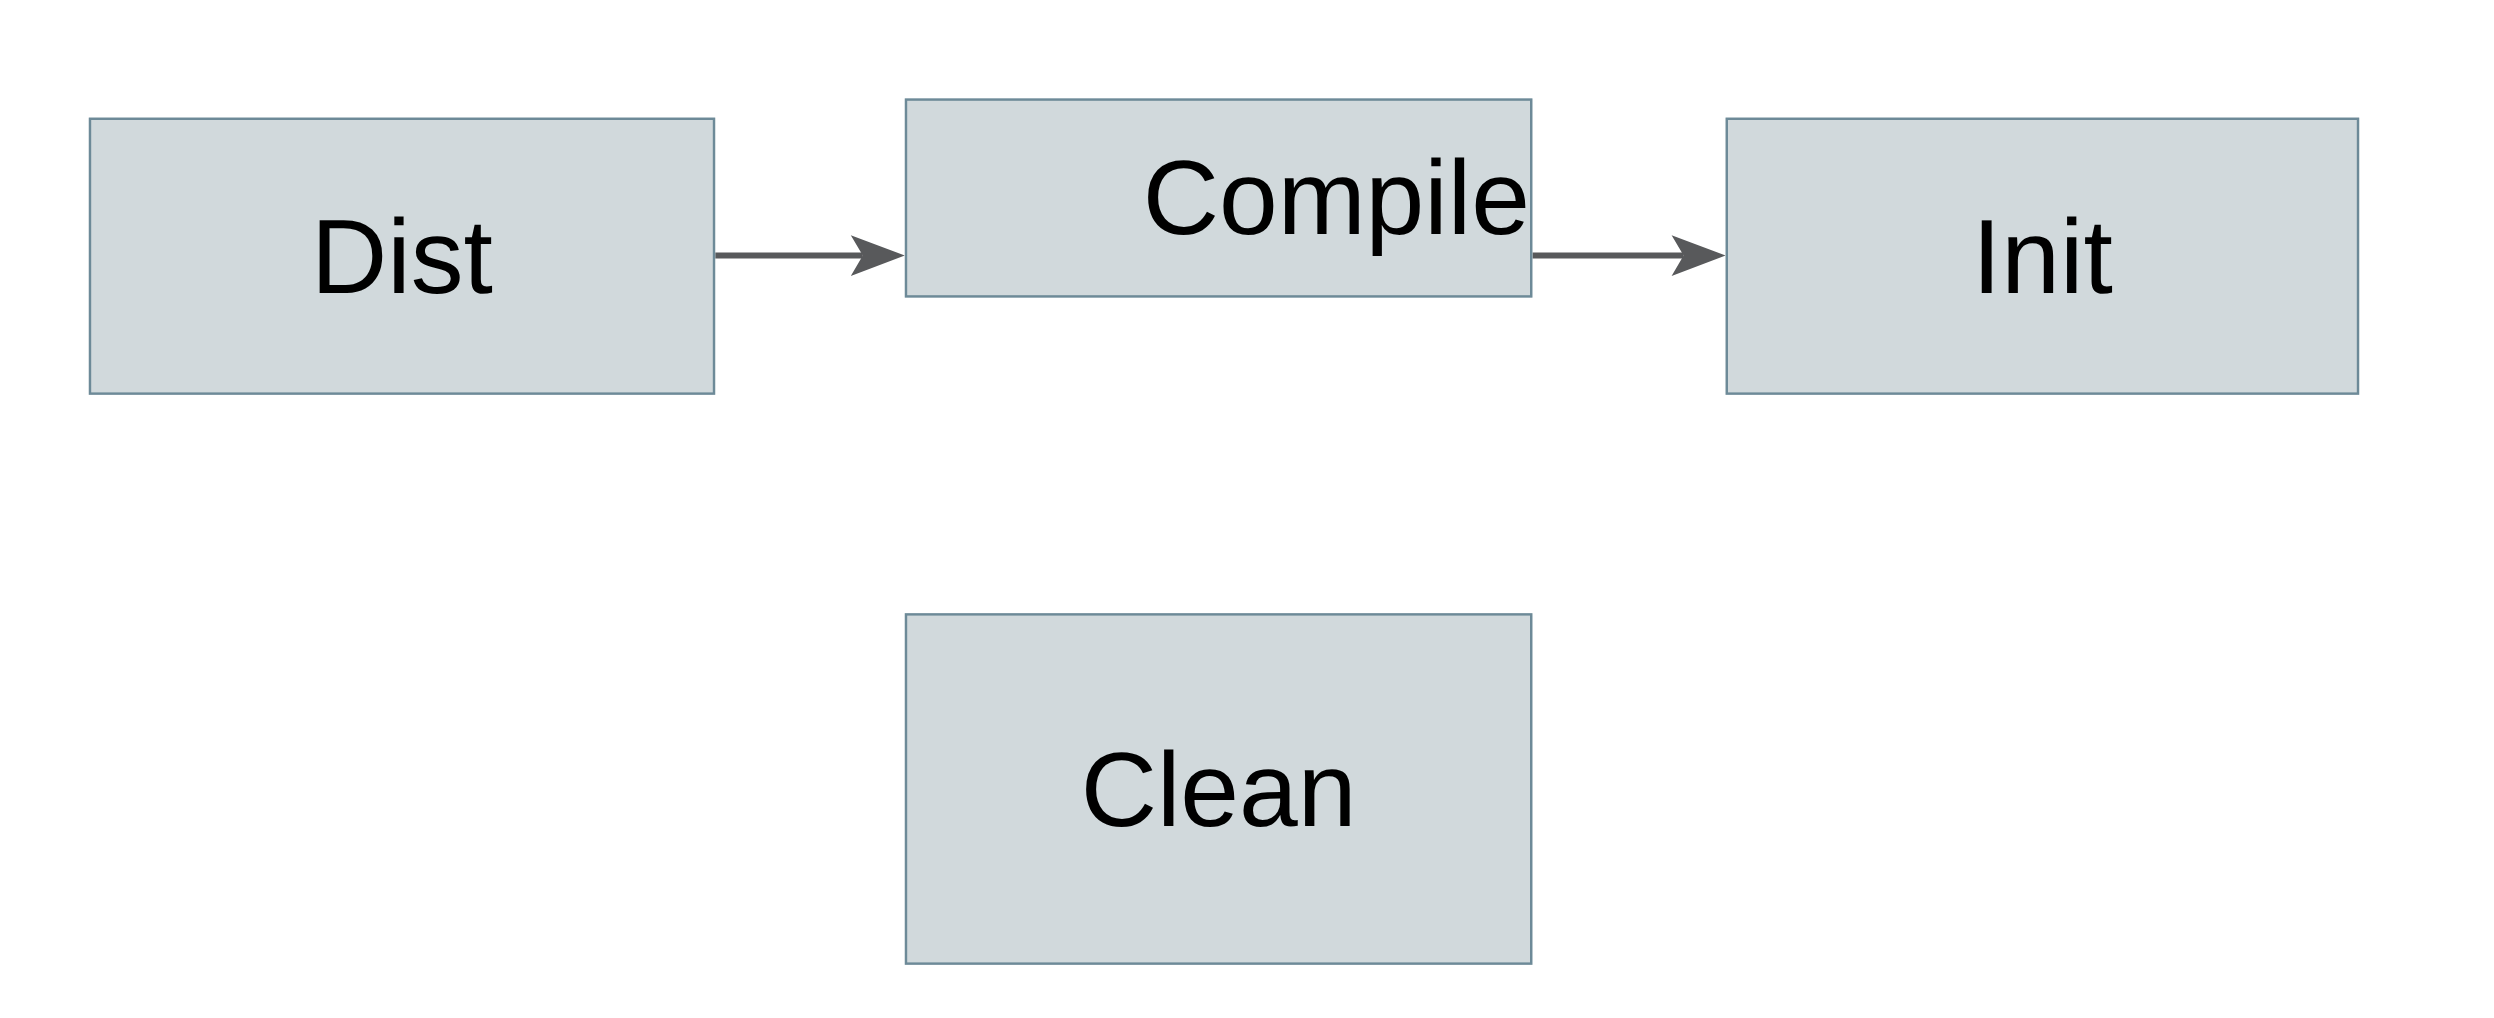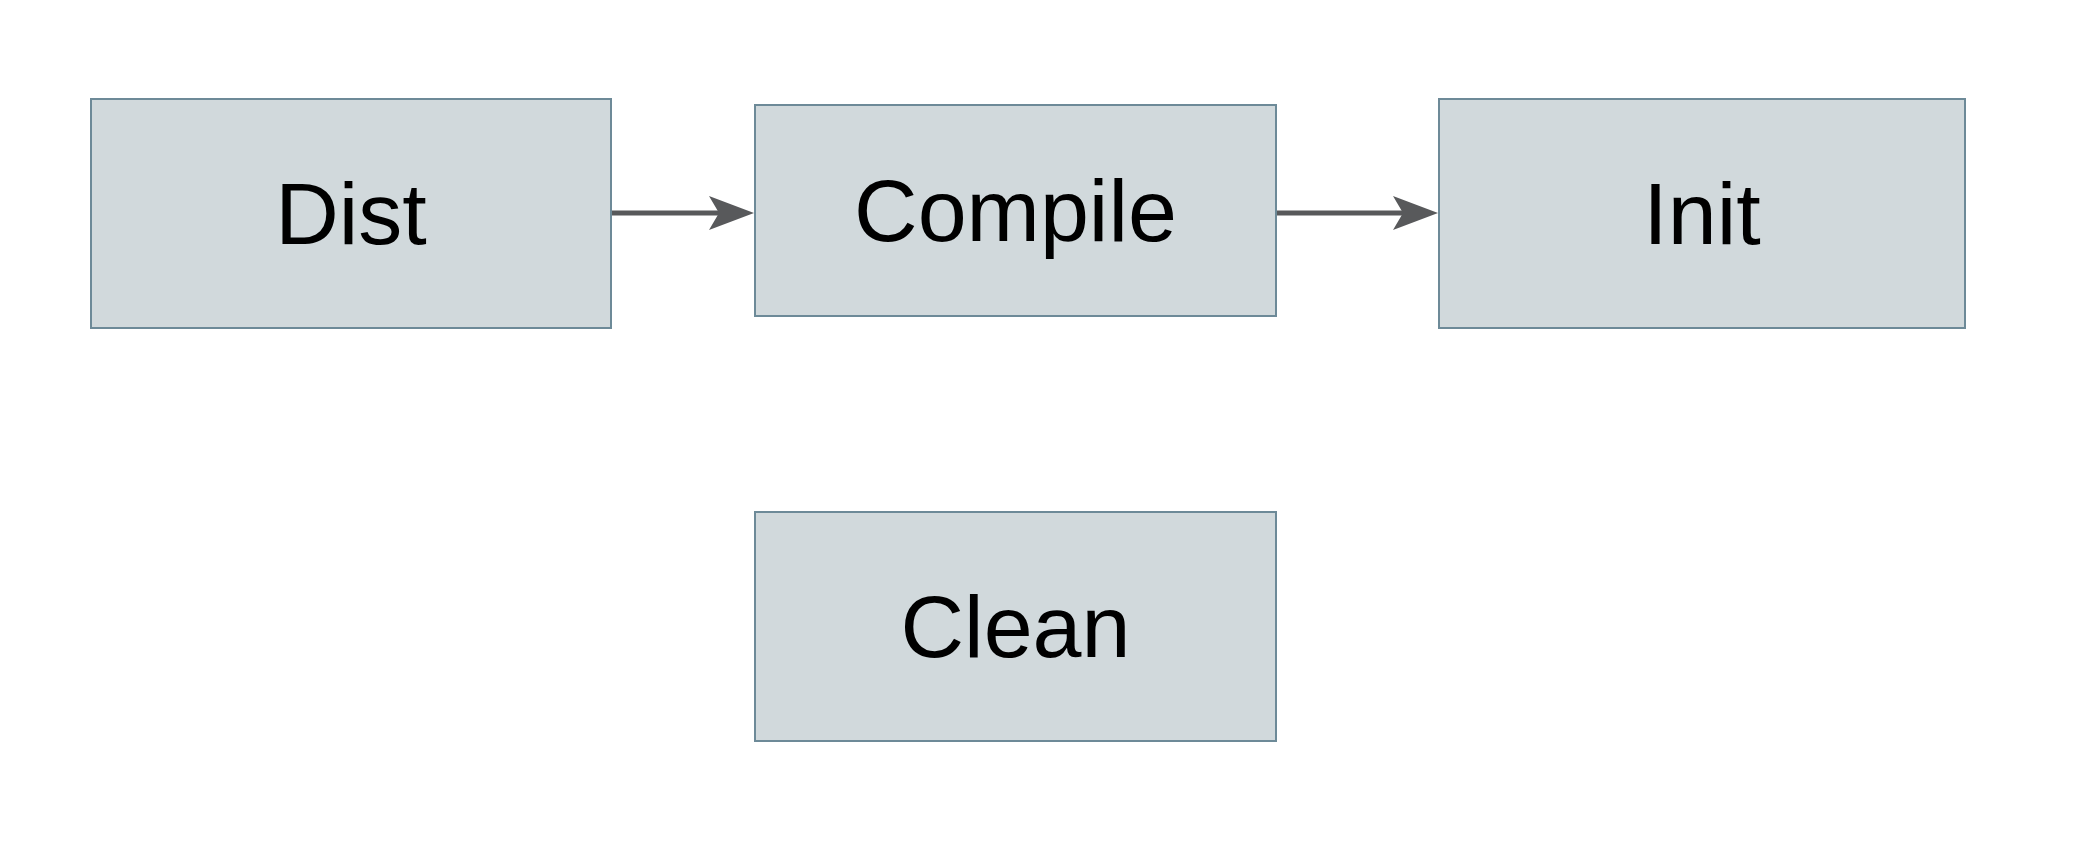--- a/index.html
+++ b/index.html
@@ -24,24 +24,24 @@
   }
 
   .node-label {
     font-size: 88px;
     line-height: 1;
     color: var(--text, #000000);
     letter-spacing: 0;
     user-select: none;
   }
 
-  #node-dist    { left: 74px;   top: 98px;  width: 522px; height: 231px; margin-left: 16px; }
-  #node-compile { left: 754px;  top: 104px;  width: 523px; height: 213px; }
+  #node-dist    { left: 74px;   top: 98px;  width: 522px; height: 231px; }
+  #node-compile { left: 754px;  top: 82px;  width: 523px; height: 166px; justify-content: flex-end; }
   #node-init    { left: 1438px; top: 98px;  width: 528px; height: 231px; text-align: center; }
-  #node-clean   { left: 754px;  top: 511px; width: 523px; height: 231px; }
+  #node-clean   { left: 754px;  top: 511px; width: 523px; height: 293px; }
 
   svg.arrows {
     position: absolute;
     left: 0; top: 0;
     width: 2078px;
     height: 848px;
     pointer-events: none;
   }
 
   svg.arrows line    { stroke: var(--arrow, #58595b); stroke-width: 5px; }

